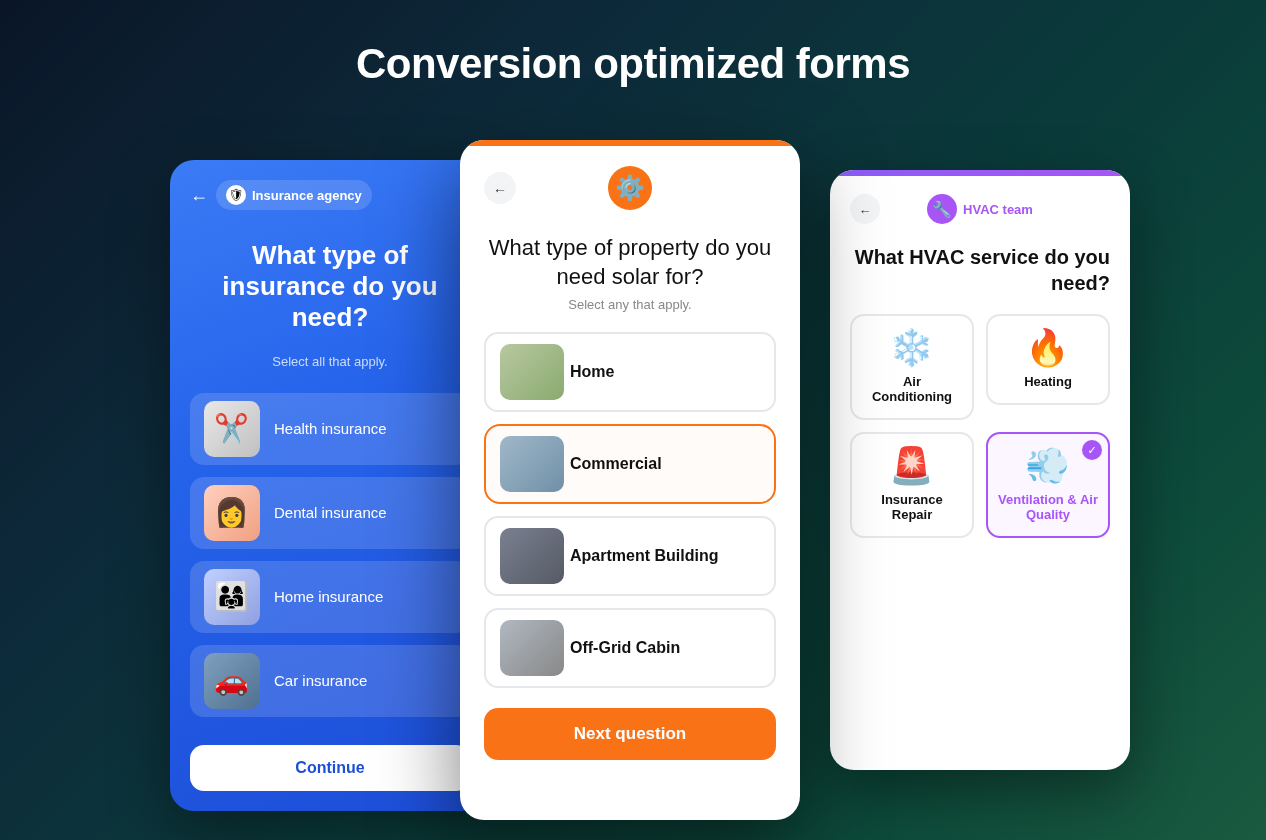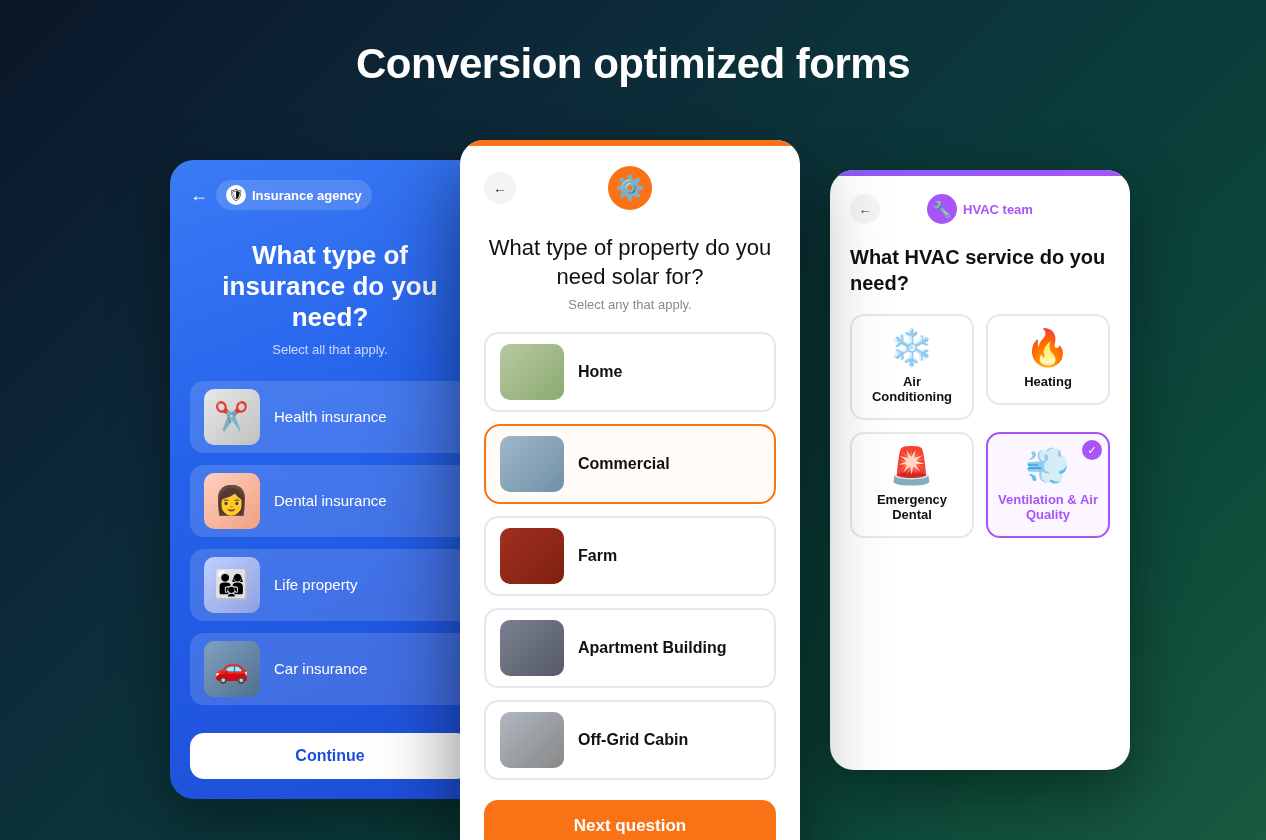--- a/index.html
+++ b/index.html
@@ -85,21 +85,21 @@
       font-size: 13px;
       font-weight: 600;
     }
 
     .left-card .card-question {
       color: white;
       font-size: 26px;
       font-weight: 800;
       text-align: center;
       line-height: 1.2;
-      margin-bottom: 8px;
+      margin-bottom: 20px;
     }
 
     .left-card .card-subtitle {
       color: rgba(255,255,255,0.75);
       font-size: 13px;
       text-align: center;
       margin-bottom: 24px;
     }
 
     .insurance-option {
@@ -217,21 +217,21 @@
     .center-subtitle {
       font-size: 13px;
       color: #888;
       text-align: center;
       margin-bottom: 20px;
     }
 
     .property-option {
       display: flex;
       align-items: center;
-      gap: 14px;
+      gap: 6px;
       border: 2px solid #e5e7eb;
       border-radius: 14px;
       padding: 10px 14px;
       margin-bottom: 12px;
       cursor: pointer;
       text-align: center;
     }
 
     .property-option.selected {
       border-color: #f97316;
@@ -338,21 +338,21 @@
       font-weight: 700;
       color: #a855f7;
     }
 
     .right-spacer { width: 30px; }
 
     .right-question {
       font-size: 20px;
       font-weight: 800;
       color: #111;
-      text-align: left;
+      text-align: right;
       line-height: 1.3;
       margin-bottom: 18px;
     }
 
     .hvac-grid {
       display: grid;
       grid-template-columns: 1fr 1fr;
       gap: 12px;
       margin-bottom: 12px;
     }
@@ -471,21 +471,21 @@
       </div>
       <span class="insurance-option-label">Dental insurance</span>
     </div>
 
     <div class="insurance-option">
       <div class="ins-img ins-img-life">
         <div class="ins-content">
             <span class="people-icon">👨‍👩‍👧</span>
           </div>
       </div>
-      <span class="insurance-option-label">Life property</span>
+      <span class="insurance-option-label">Home insurance</span>
     </div>
 
     <div class="insurance-option">
       <div class="ins-img ins-img-car">
         <div class="ins-content">
             <span class="car-icon">🚗</span>
           </div>
       </div>
       <span class="insurance-option-label">Car insurance</span>
     </div>
@@ -510,24 +510,20 @@
       <div class="property-option">
         <div class="prop-img prop-img-home"></div>
         <span class="prop-label">Home</span>
       </div>
 
       <div class="property-option selected">
         <div class="prop-img prop-img-commercial"></div>
         <span class="prop-label">Commercial</span>
       </div>
 
-      <div class="property-option">
-        <div class="prop-img prop-img-farm"></div>
-        <span class="prop-label">Farm</span>
-      </div>
 
       <div class="property-option">
         <div class="prop-img prop-img-apartment"></div>
         <span class="prop-label">Apartment Building</span>
       </div>
 
       <div class="property-option">
         <div class="prop-img prop-img-offgrid"></div>
         <span class="prop-label">Off-Grid Cabin</span>
       </div>
@@ -559,21 +555,21 @@
         </div>
         <div class="hvac-option-wrap">
           <div class="hvac-option">
             <span class="hvac-emoji">🔥</span>
             <span class="hvac-label">Heating</span>
           </div>
         </div>
         <div class="hvac-option-wrap">
           <div class="hvac-option">
             <span class="hvac-emoji">🚨</span>
-            <span class="hvac-label">Emergency Dental</span>
+            <span class="hvac-label">Insurance Repair</span>
           </div>
         </div>
         <div class="hvac-option-wrap" style="position:relative;">
           <div class="hvac-option selected">
             <span class="hvac-emoji">💨</span>
             <span class="hvac-label">Ventilation &amp; Air Quality</span>
           </div>
           <div class="selected-checkmark">✓</div>
         </div>
       </div>

